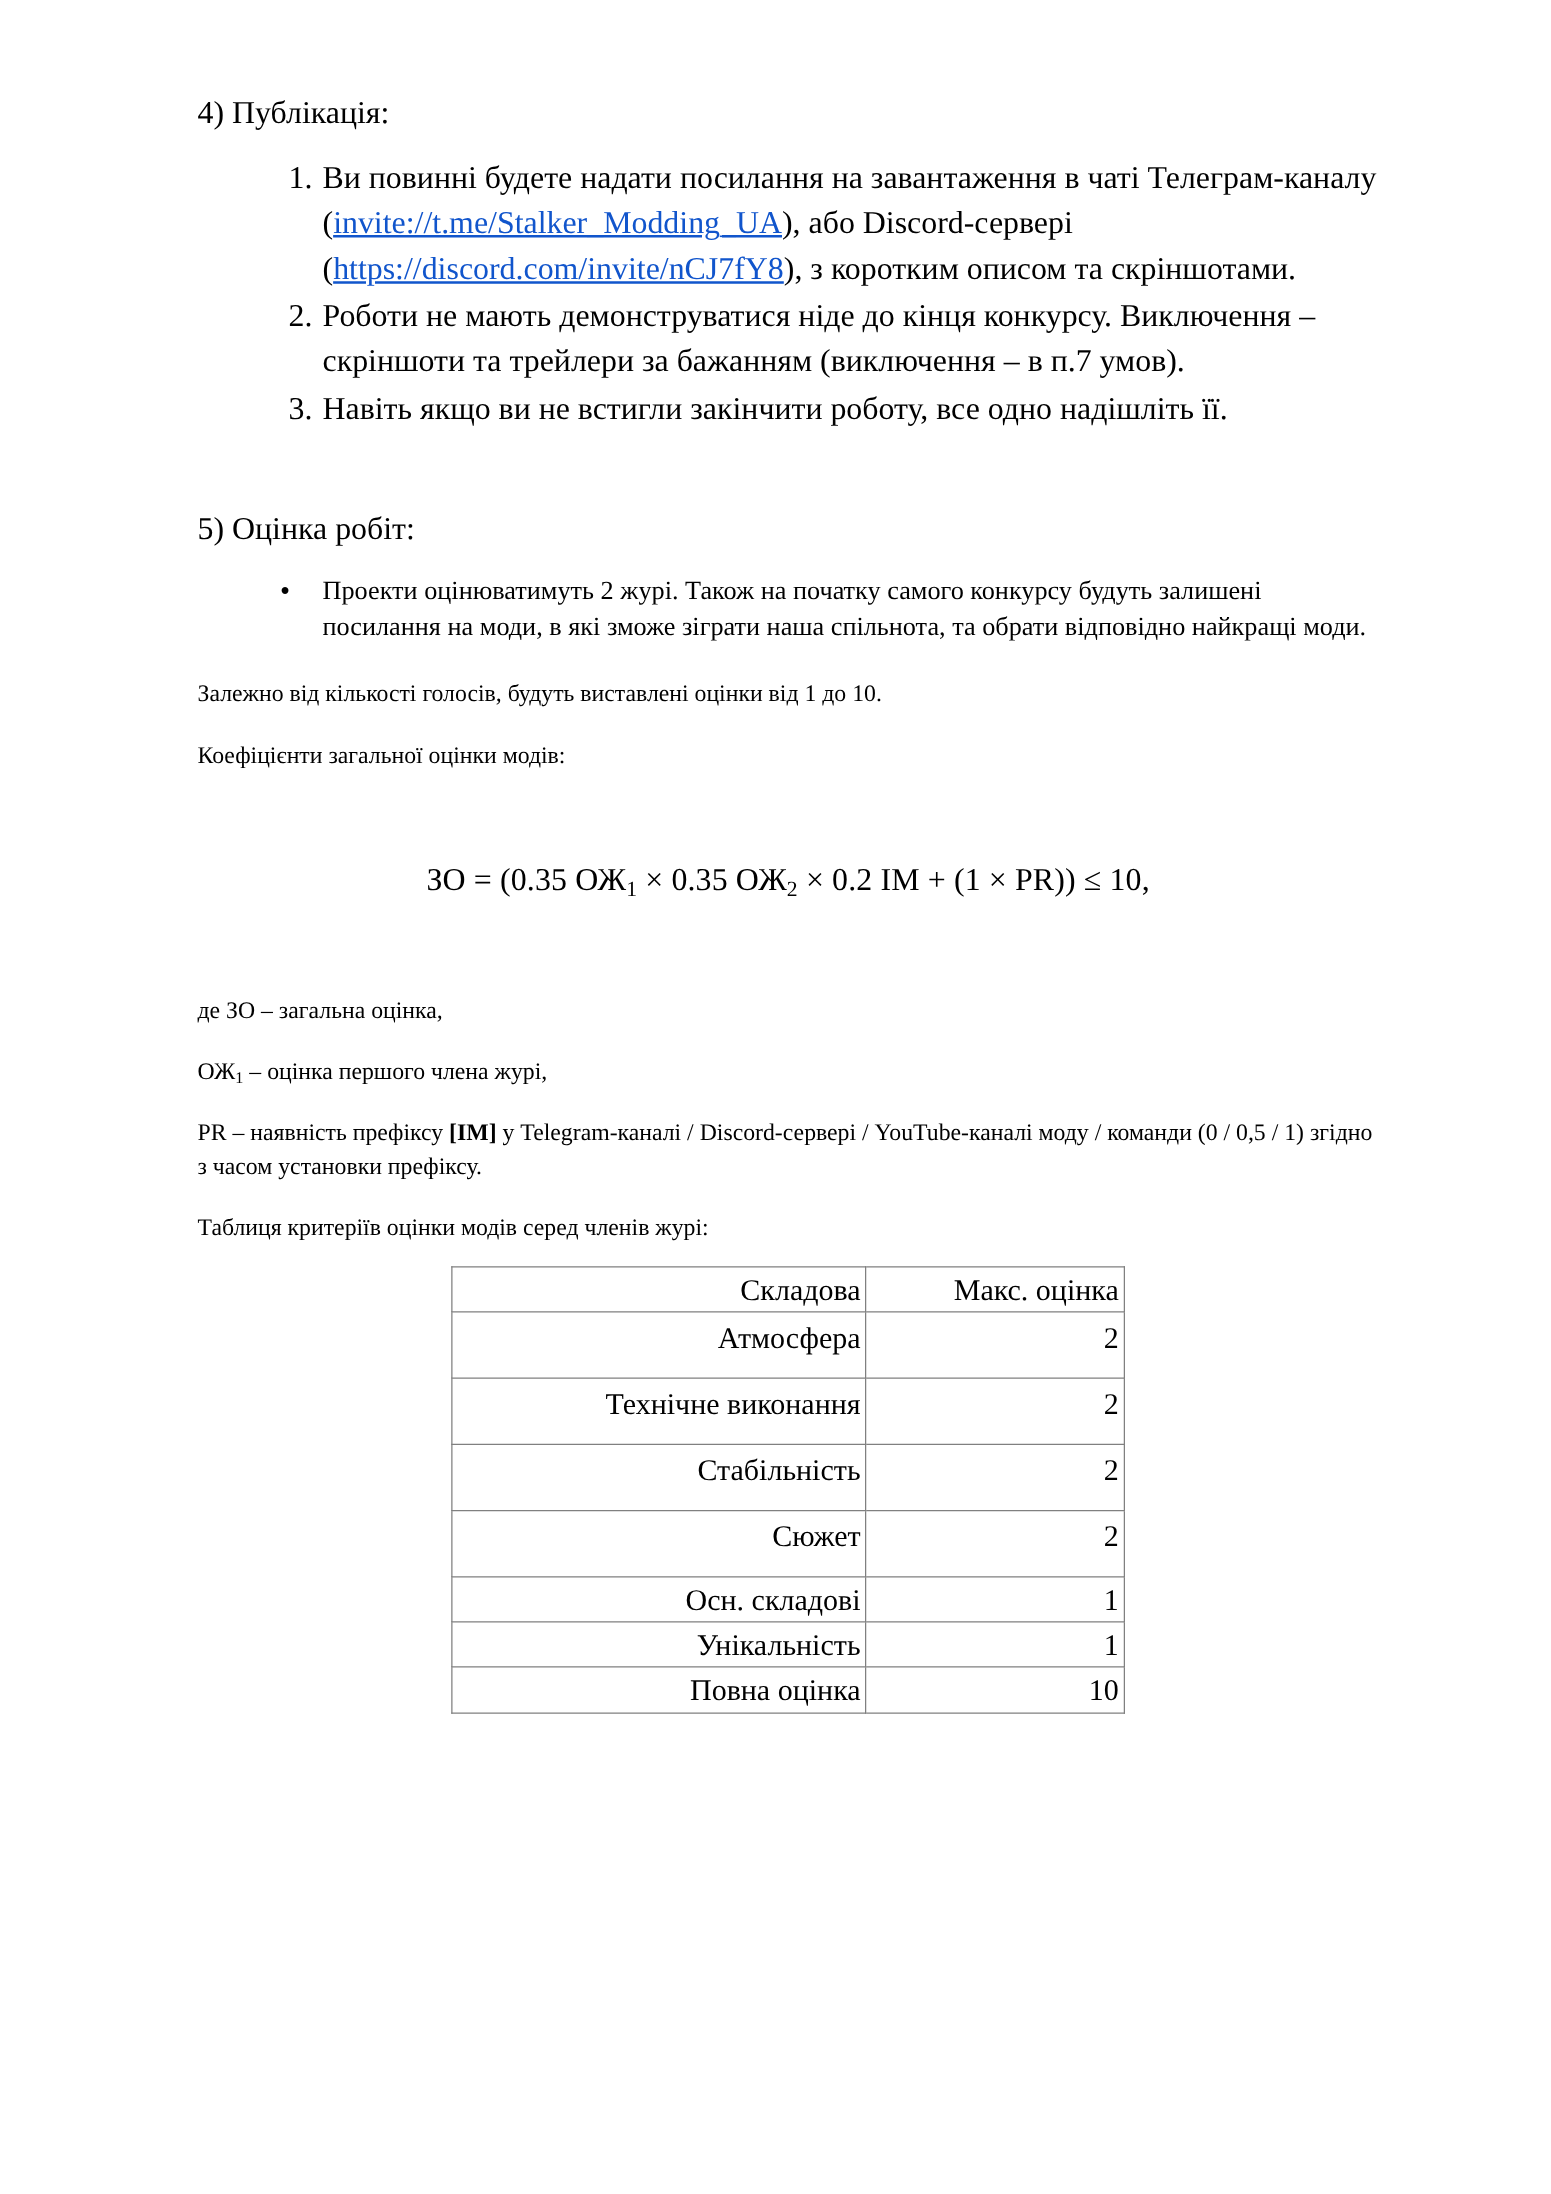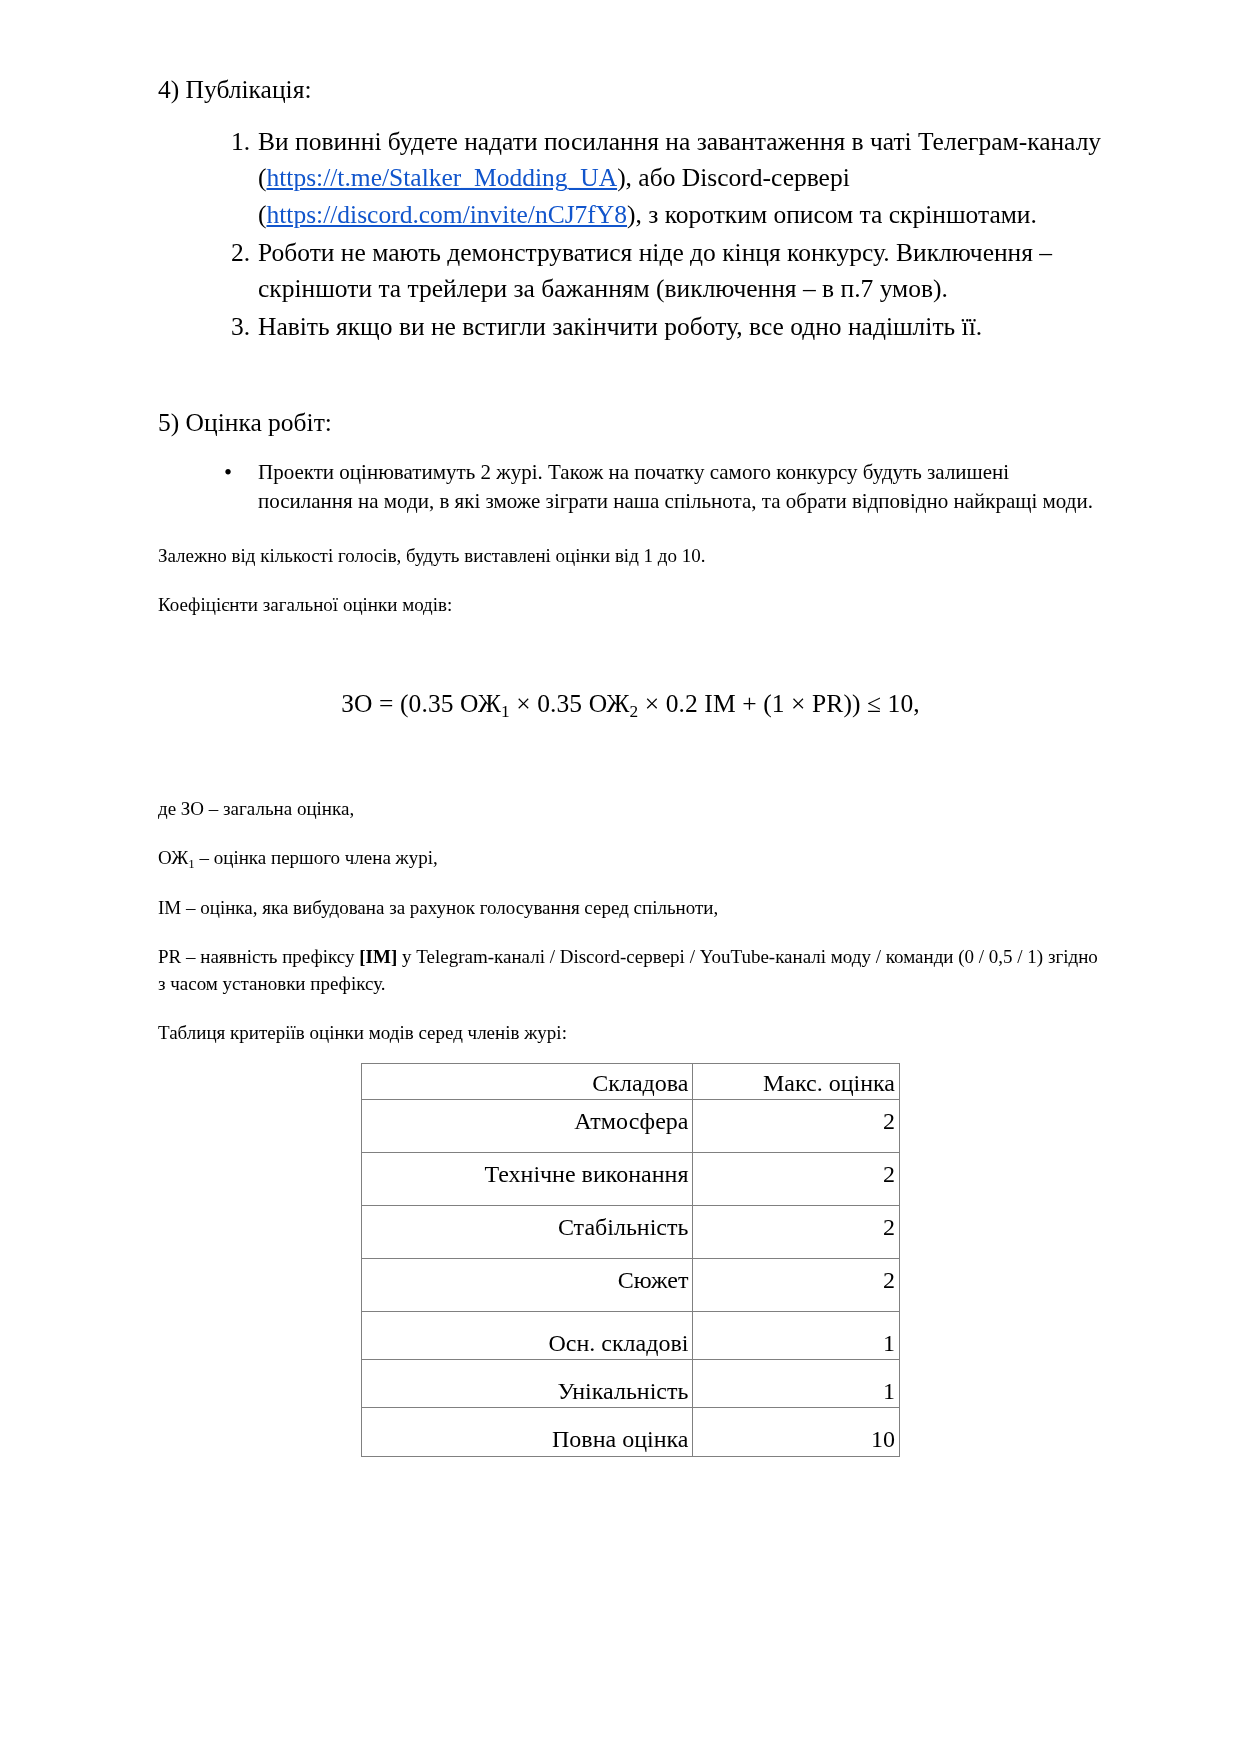--- a/index.html
+++ b/index.html
@@ -115,33 +115,33 @@
     border: 1.2px solid #808080;
     font-size: 24px;
     text-align: right;
     vertical-align: top;
     padding: 6px 4px 0 4px;
     line-height: 1.3;
   }
   table.grid td.col-a { width: 62%; }
   table.grid td.col-b { width: 38%; }
   table.grid tr.tall td { height: 46px; }
-  table.grid tr.short td { height: 26px; padding-top: 16px; }
+  table.grid tr.short td { height: 26px; padding-top: 4px; }
   table.grid tr.head td { height: 30px; padding-top: 4px; }
 </style>
 </head>
 <body>
 
 <div class="page">
 
   <p class="section-head">4) Публікація:</p>
 
   <ol class="numlist">
     <li>
-      <span>Ви повинні будете надати посилання на завантаження в чаті Телеграм-каналу (</span><a class="link" href="#">https://t.me/Stalker_Modding_UA</a><span>), або Discord-сервері (</span><a class="link" href="#">https://discord.com/invite/nCJ7fY8</a><span>), з коротким описом та скріншотами.</span>
+      <span>Ви повинні будете надати посилання на завантаження в чаті Телеграм-каналу (</span><a class="link" href="#">invite://t.me/Stalker_Modding_UA</a><span>), або Discord-сервері (</span><a class="link" href="#">https://discord.com/invite/nCJ7fY8</a><span>), з коротким описом та скріншотами.</span>
     </li>
     <li>
       <span>Роботи не мають демонструватися ніде до кінця конкурсу. Виключення – скріншоти та трейлери за бажанням (виключення – в п.7 умов).</span>
     </li>
     <li>
       <span>Навіть якщо ви не встигли закінчити роботу, все одно надішліть її.</span>
     </li>
   </ol>
 
   <div class="spacer-big"></div>
@@ -168,21 +168,20 @@
     <span>(0.35 ОЖ</span><span class="sub">1</span><span> × 0.35 ОЖ</span><span class="sub">2</span><span> × 0.2 ІМ + (1 × PR)) ≤ 10,</span>
   </p>
 
   <div class="spacer-formula-bot"></div>
 
   <p class="para">де ЗО – загальна оцінка,</p>
 
   <p class="para"><span>ОЖ</span><span class="sub">1</span><span> – оцінка першого члена журі,</span></p>
 
 
-  <p class="para">ІМ – оцінка, яка вибудована за рахунок голосування серед спільноти,</p>
 
   <p class="para"><span>PR – наявність префіксу </span><b>[ІМ]</b><span> у Telegram-каналі / Discord-сервері / YouTube-каналі моду / команди (0 / 0,5 / 1) згідно з часом установки префіксу.</span></p>
 
   <p class="para tight">Таблиця критеріїв оцінки модів серед членів журі:</p>
 
   <div class="tbl-wrap">
     <table class="grid">
       <tbody>
         <tr class="head">
           <td class="col-a">Складова</td>

